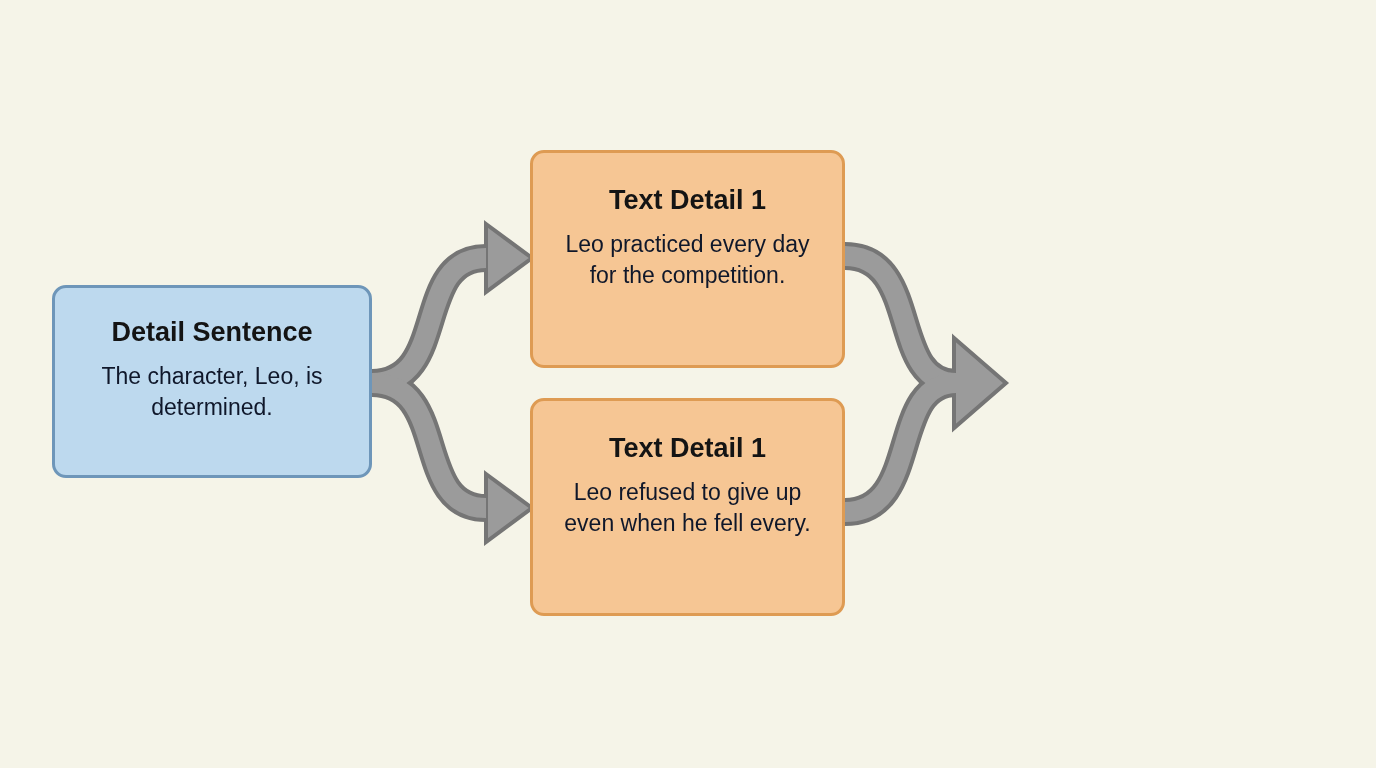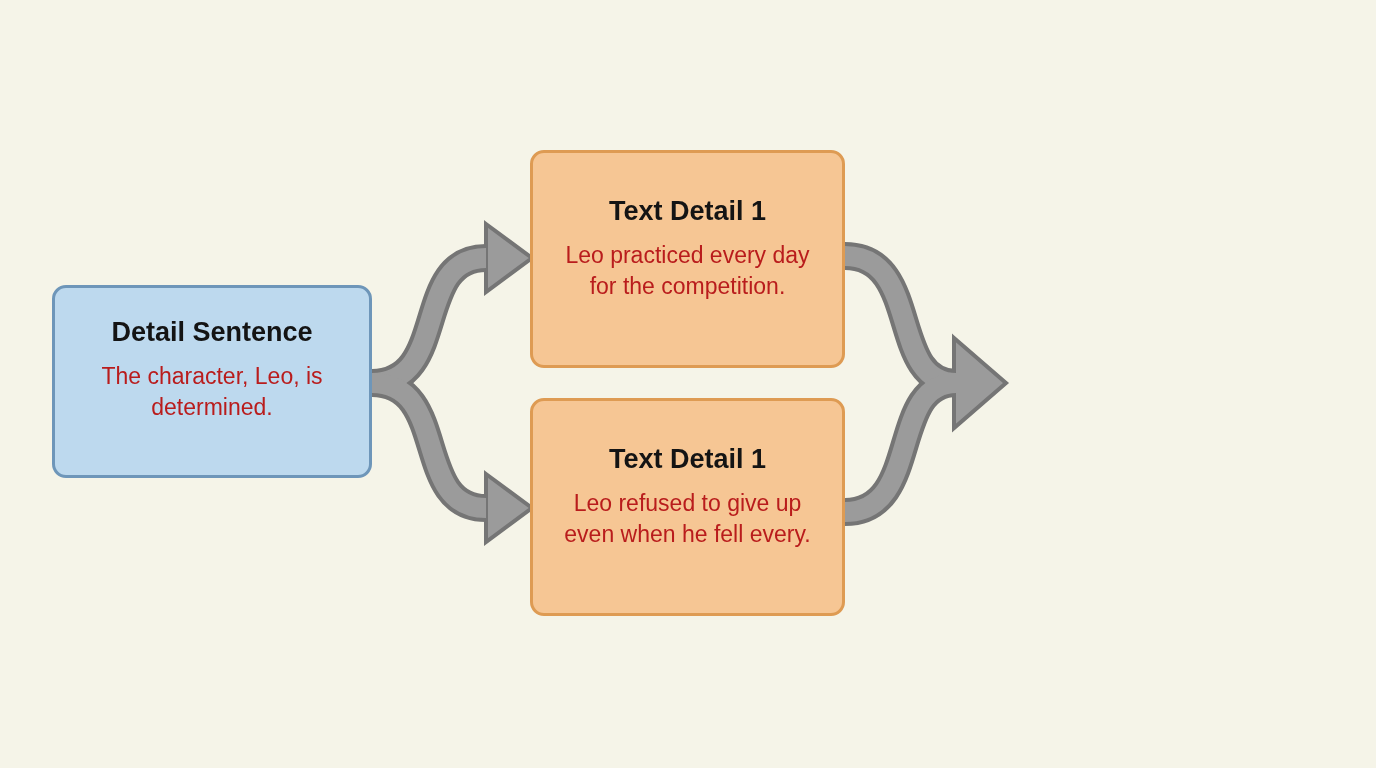--- a/index.html
+++ b/index.html
@@ -33,40 +33,40 @@
   }
   .box-title {
     font-size: 27px;
     font-weight: 700;
     color: #141414;
     line-height: 1.2;
   }
   .box-body {
     font-size: 23px;
     font-weight: 400;
-    color: #b91c1c;
+    color: #0f172a;
     line-height: 31px;
     margin: 13px auto 0 auto;
   }
   .box-opinion {
     left: 52px;
     top: 285px;
     width: 320px;
     height: 193px;
     background: #bdd9ee;
     border-color: #6e96b9;
     padding-top: 28px;
   }
   .box-opinion .box-body { max-width: 270px; }
   .box-detail {
     width: 315px;
     height: 218px;
     background: #f6c694;
     border-color: #de9b53;
-    padding-top: 42px;
+    padding-top: 31px;
   }
   .box-detail .box-body { max-width: 252px; }
   .box-detail-1 { left: 530px; top: 150px; }
   .box-detail-2 { left: 530px; top: 398px; }
   .box-explanation {
     left: 1003px;
     top: 236px;
     width: 318px;
     height: 296px;
     background: #b6d4a2;

